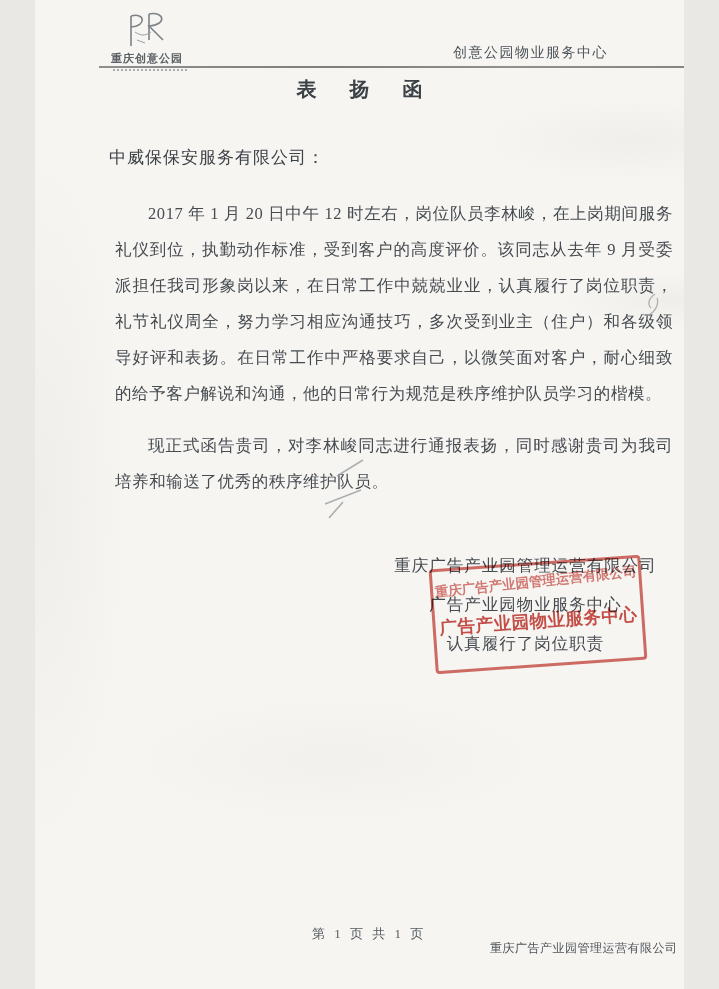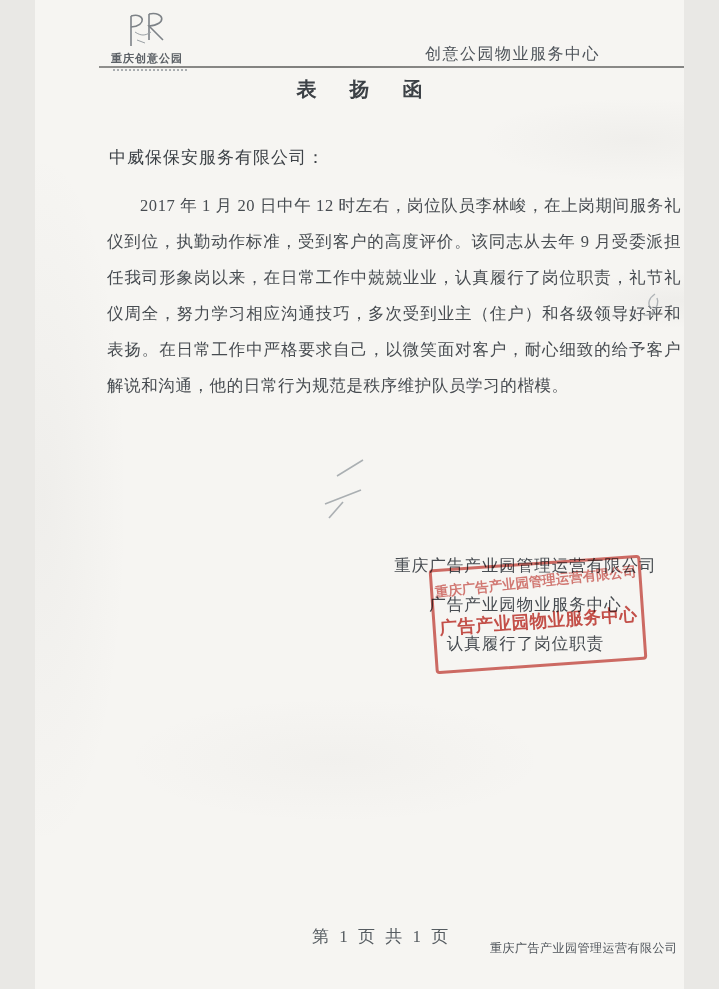--- a/index.html
+++ b/index.html
@@ -15,46 +15,46 @@
       radial-gradient(ellipse 120px 500px at 8px 500px, rgba(110,110,108,0.05), rgba(0,0,0,0) 70%);
     overflow:hidden;
     font-family:"Liberation Serif","DejaVu Serif",serif;
     color:#454a4f;
   }
   
   .logo{position:absolute;left:76px;top:10px;width:120px;}
   .logo-mark{display:block;margin-left:14px;}
   .logo-text{font-size:11px;font-weight:bold;color:#5c6166;letter-spacing:1px;margin-top:1px;}
   .logo-caption{width:74px;border-top:2px dotted #a9adb0;margin:3px 0 0 2px;height:0;}
-  .header-dept{position:absolute;right:84px;top:44px;font-size:16px;letter-spacing:1.5px;color:#4e545a;}
+  .header-dept{position:absolute;right:76px;top:44px;font-size:14px;letter-spacing:1.5px;color:#4e545a;}
   .header-rule{position:absolute;left:64px;top:66px;width:586px;height:2px;
     background:linear-gradient(90deg,#8f8f8d 0%,#7e7e7c 40%,#90908e 70%,#858583 100%);}
   
   .doc-title{position:absolute;left:0;top:76px;width:100%;text-align:center;
     font-size:20px;font-weight:bold;color:#3c4146;letter-spacing:14px;text-indent:14px;}
   
   .recipient{position:absolute;left:74px;top:146px;font-size:17px;font-weight:normal;color:#3d4247;letter-spacing:1px;}
   .body-text{position:absolute;left:64px;top:180px;width:590px;font-size:16.5px;line-height:36px;
     text-align:justify;letter-spacing:0.6px;color:#474c51;}
-  .body-text p{margin:8px;text-indent:2em;}
+  .body-text p{margin:16px;text-indent:2em;}
   .body-text p + p{margin-top:2px;}
   
   .signature{position:absolute;left:318px;top:546px;width:345px;text-align:center;
     font-size:16.5px;line-height:39px;letter-spacing:1px;color:#474c51;}
   
   .stamp{position:absolute;left:397px;top:562px;width:206px;height:99px;
     border:3px solid rgba(197,62,54,0.75);border-radius:4px;
     transform:rotate(-4deg);mix-blend-mode:multiply;
     font-family:"Liberation Sans","DejaVu Sans",sans-serif;}
   .stamp-line1{position:absolute;left:0;top:8px;width:100%;text-align:center;
     font-size:13.5px;font-weight:bold;color:rgba(197,58,50,0.66);letter-spacing:0;transform:rotate(-2deg);white-space:nowrap;}
   .stamp-line2{position:absolute;left:0;top:44px;width:100%;text-align:center;
     font-size:17.5px;font-weight:bold;color:rgba(193,52,45,0.85);letter-spacing:0.5px;white-space:nowrap;}
   
-  .footer-page{position:absolute;left:277px;top:925px;font-size:17px;letter-spacing:3px;color:#565c61;}
+  .footer-page{position:absolute;left:277px;top:925px;font-size:13px;letter-spacing:3px;color:#565c61;}
   .footer-company{position:absolute;left:455px;top:940px;font-size:12px;letter-spacing:0.5px;color:#4e545a;}
   
   .pen{position:absolute;pointer-events:none;}
 </style>
 </head>
 <body>
 
 <div class="page">
 
   <div class="logo">
@@ -77,20 +77,21 @@
   <div class="header-dept">创意公园物业服务中心</div>
 
   <div class="header-rule"></div>
 
   <div class="doc-title">表 扬 函</div>
 
   <div class="recipient">中威保保安服务有限公司：</div>
 
   <div class="body-text">
     <p>2017 年 1 月 20 日中午 12 时左右，岗位队员李林峻，在上岗期间服务礼仪到位，执勤动作标准，受到客户的高度评价。该同志从去年 9 月受委派担任我司形象岗以来，在日常工作中兢兢业业，认真履行了岗位职责，礼节礼仪周全，努力学习相应沟通技巧，多次受到业主（住户）和各级领导好评和表扬。在日常工作中严格要求自己，以微笑面对客户，耐心细致的给予客户解说和沟通，他的日常行为规范是秩序维护队员学习的楷模。</p>
+    <p>现正式函告贵司，对李林峻同志进行通报表扬，同时感谢贵司为我司培养和输送了优秀的秩序维护队员。</p>
   </div>
 
   <div class="signature">
     <div>重庆广告产业园管理运营有限公司</div>
     <div>广告产业园物业服务中心</div>
     <div>认真履行了岗位职责</div>
   </div>
 
   <div class="stamp">
     <div class="stamp-line1">重庆广告产业园管理运营有限公司</div>

